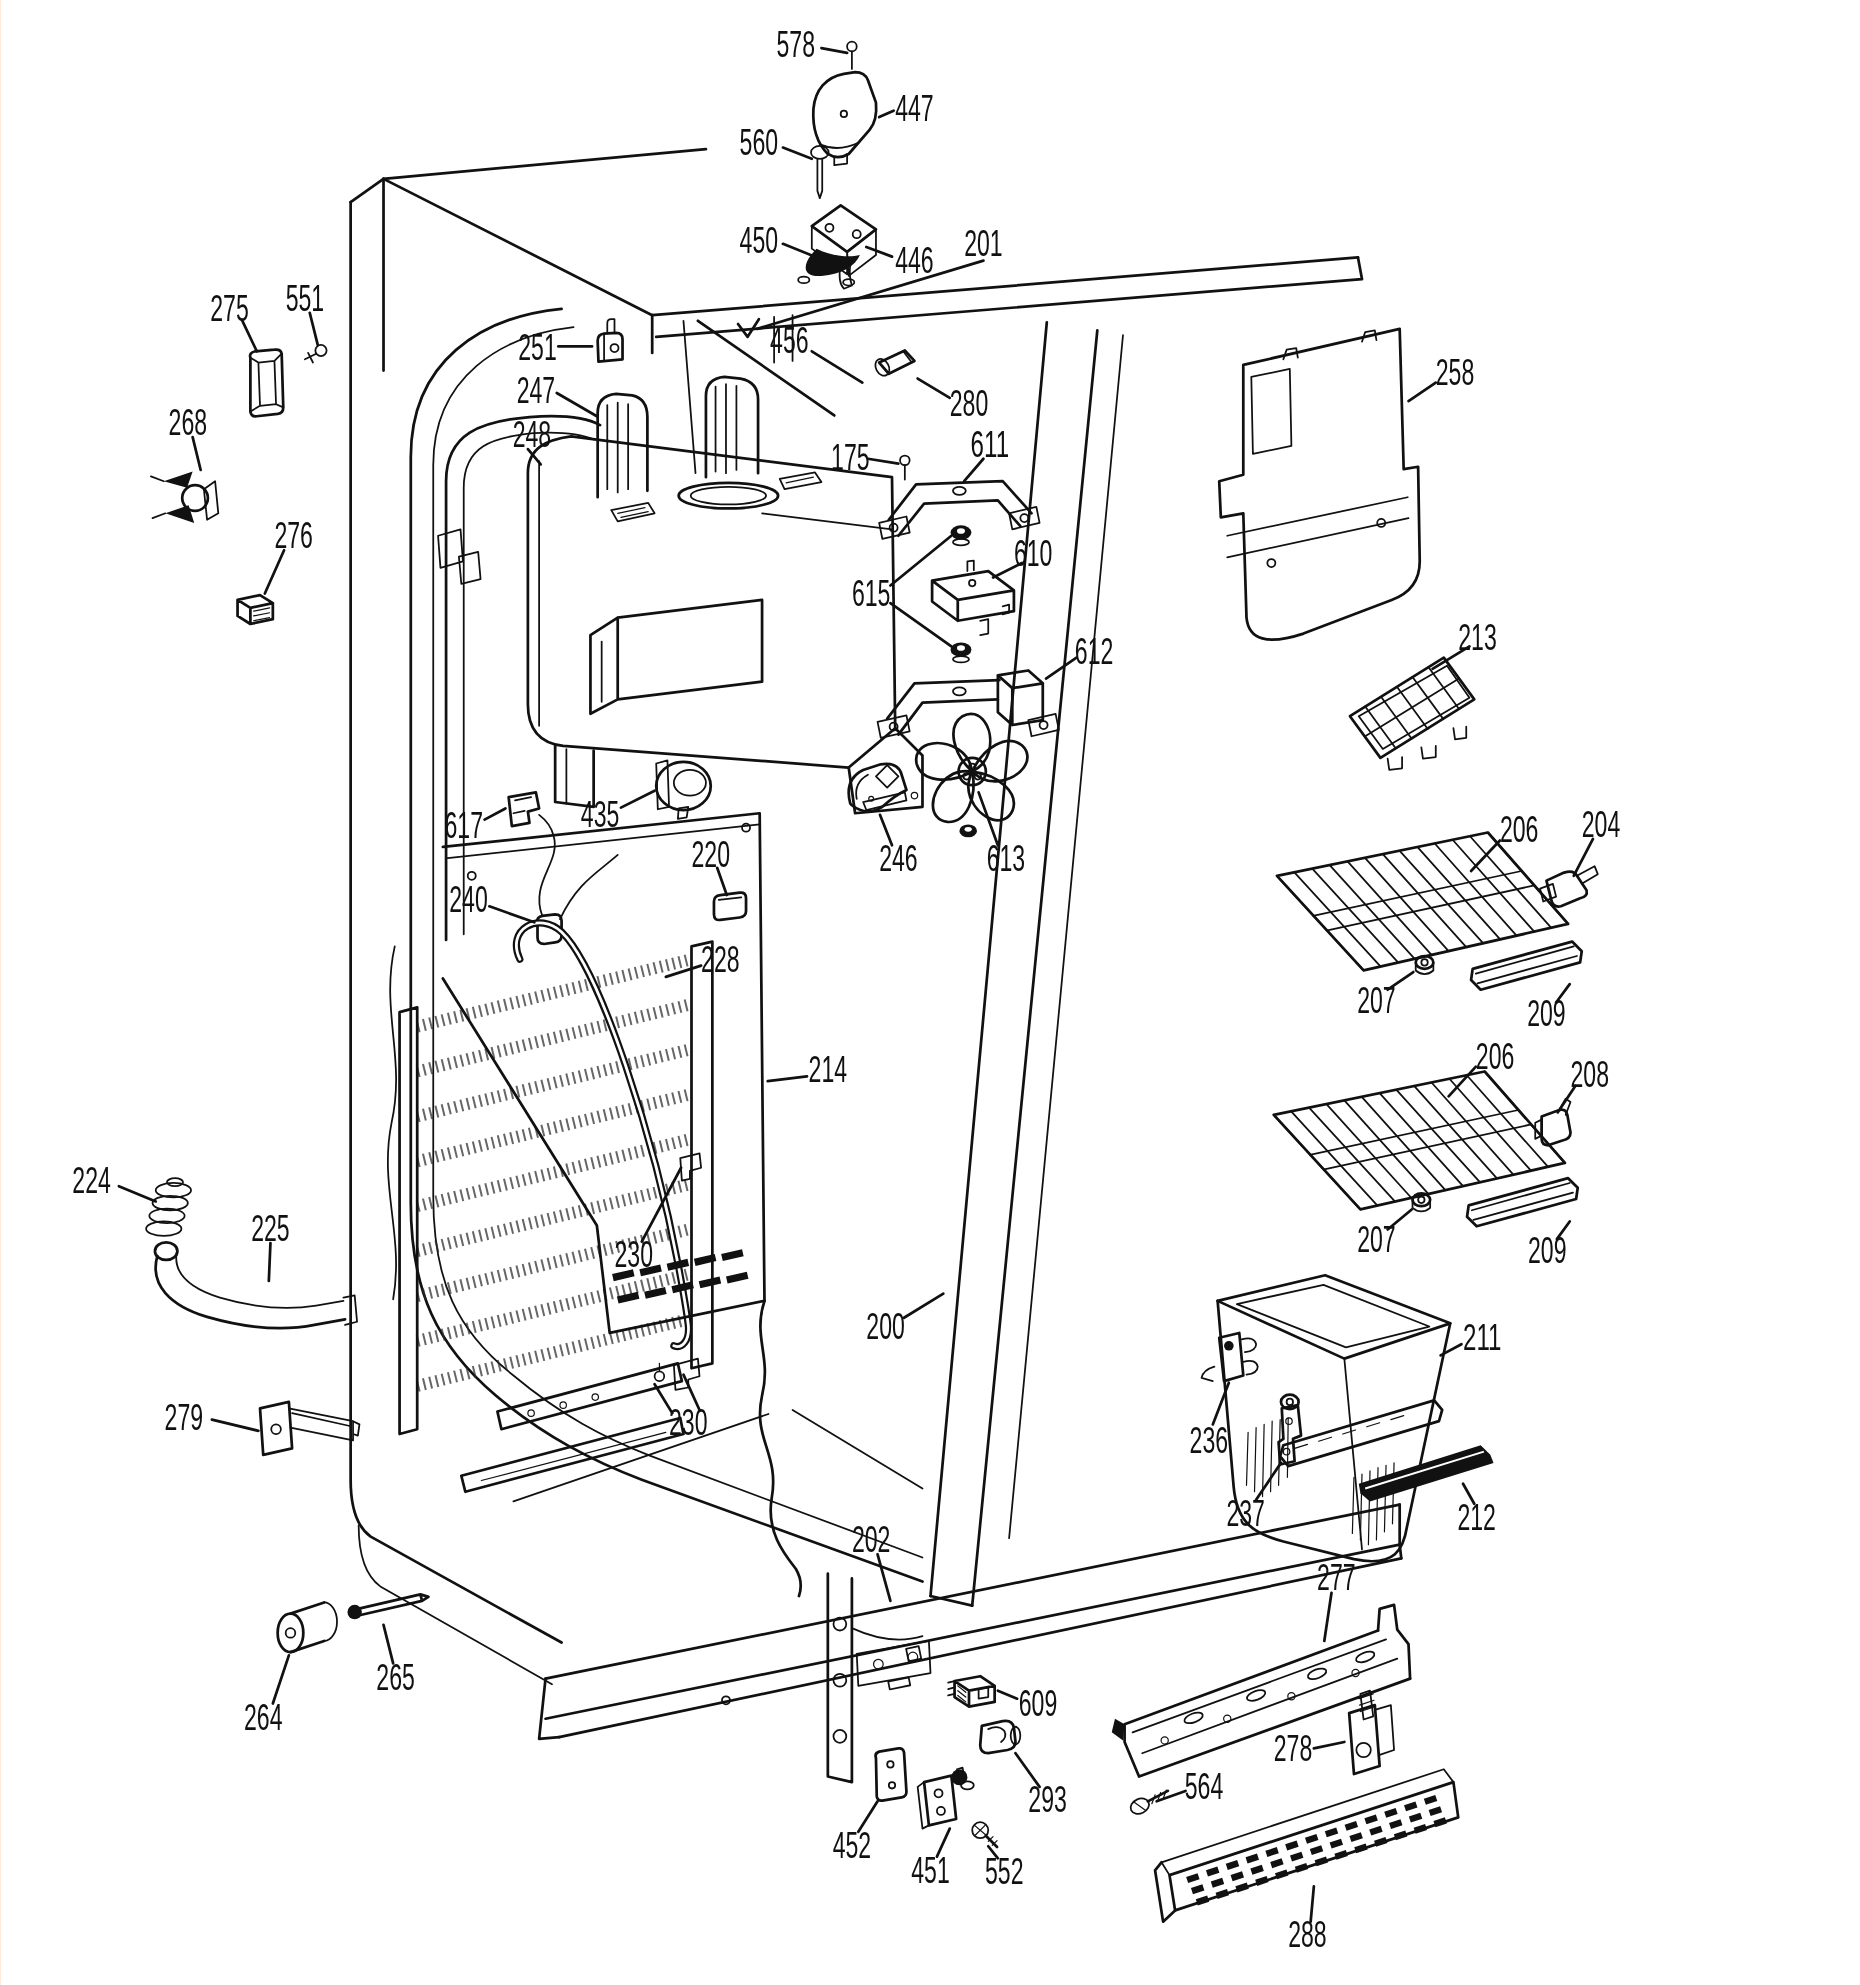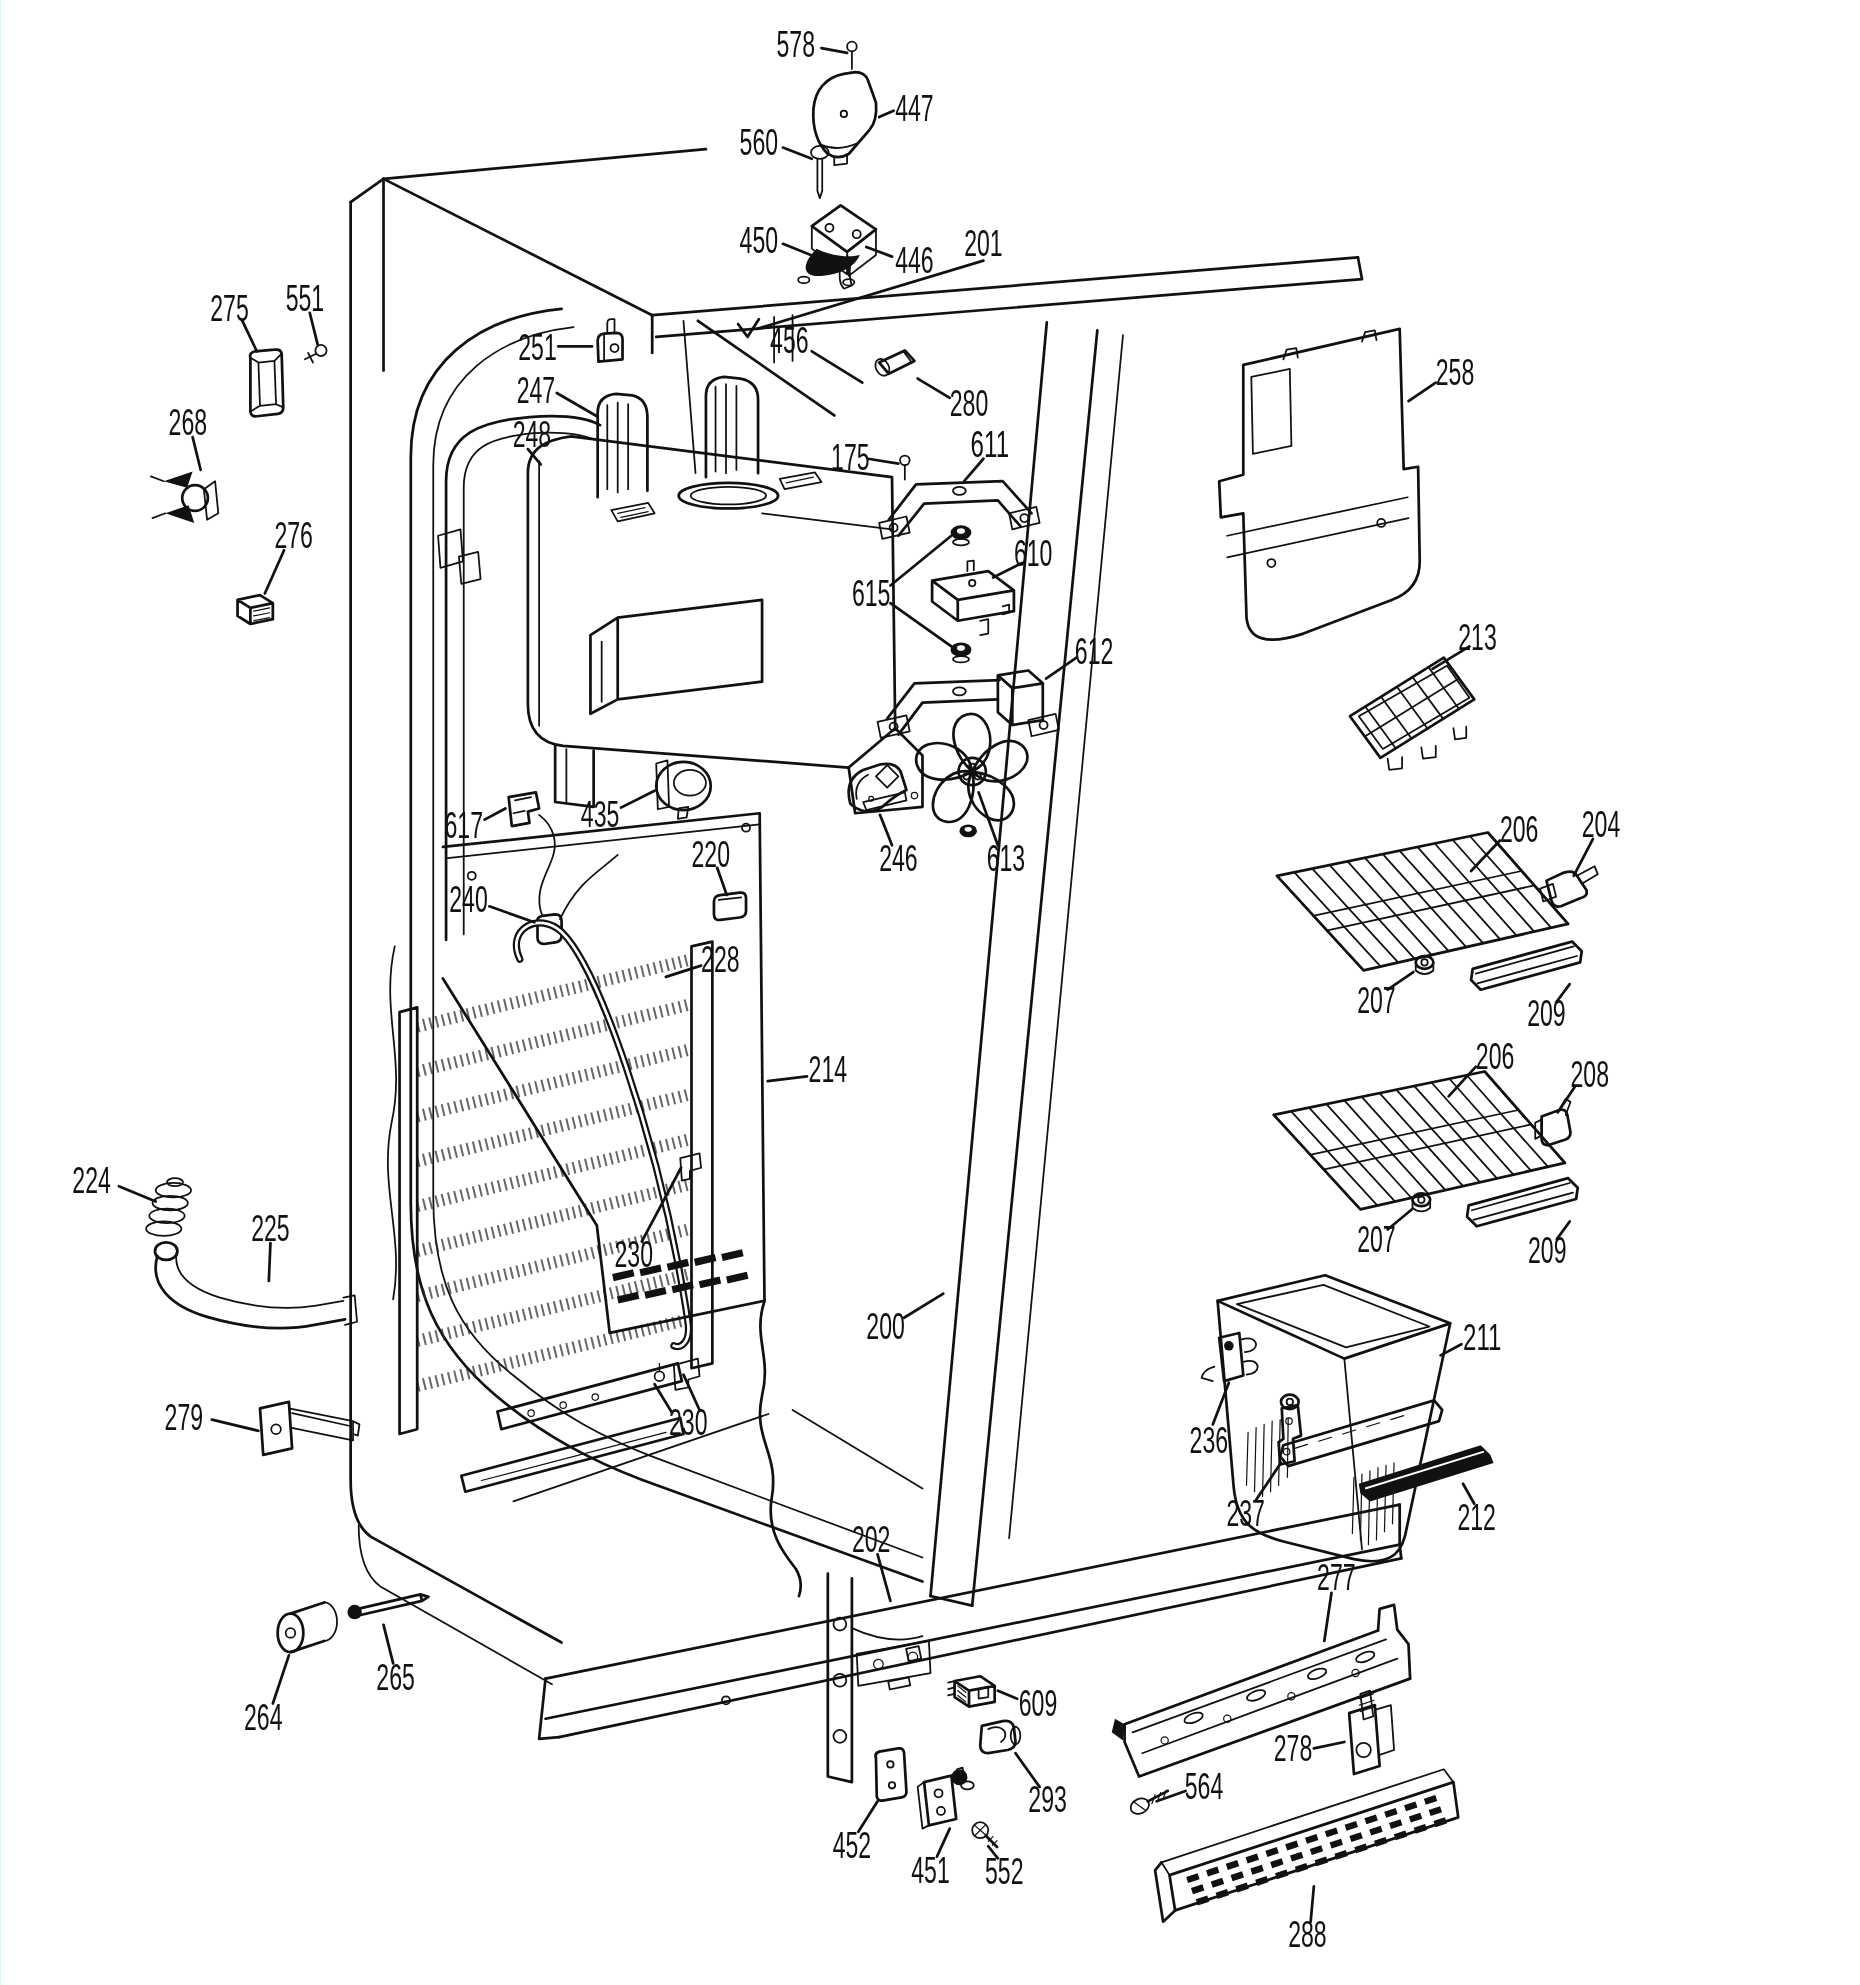--- a/index.html
+++ b/index.html
@@ -1,16 +1,16 @@
 <!DOCTYPE html>
 <html style="font-size:13px"><head>
 <meta charset="utf-8">
 <style>
   html,body{margin:0;padding:0;background:#fff;}
-  .stage{position:relative;width:1661px;height:1985px;background:#22c55e;overflow:hidden;}
+  .stage{position:relative;width:1661px;height:1985px;background:#f97316;overflow:hidden;}
   svg{position:absolute;left:0;top:0;}
   .k3{fill:none;stroke:#111;stroke-width:3.4;stroke-linecap:round;stroke-linejoin:round}
   .k2{fill:none;stroke:#111;stroke-width:2.2;stroke-linecap:round;stroke-linejoin:round}
   .k1{fill:none;stroke:#111;stroke-width:1.5;stroke-linecap:round;stroke-linejoin:round}
   .dk{fill:#111;stroke:none}
   .wt{fill:#fff;stroke:none}
   .fin{fill:none;stroke:#2b2b2b;stroke-width:15;stroke-dasharray:2.5 5.5;opacity:.72}
   .slot{fill:none;stroke:#111;stroke-width:9}
   .slat{fill:none;stroke:#111;stroke-width:8;stroke-dasharray:15 11}
   .ldr{stroke:#111;stroke-width:3.4;fill:none;stroke-linecap:round}

